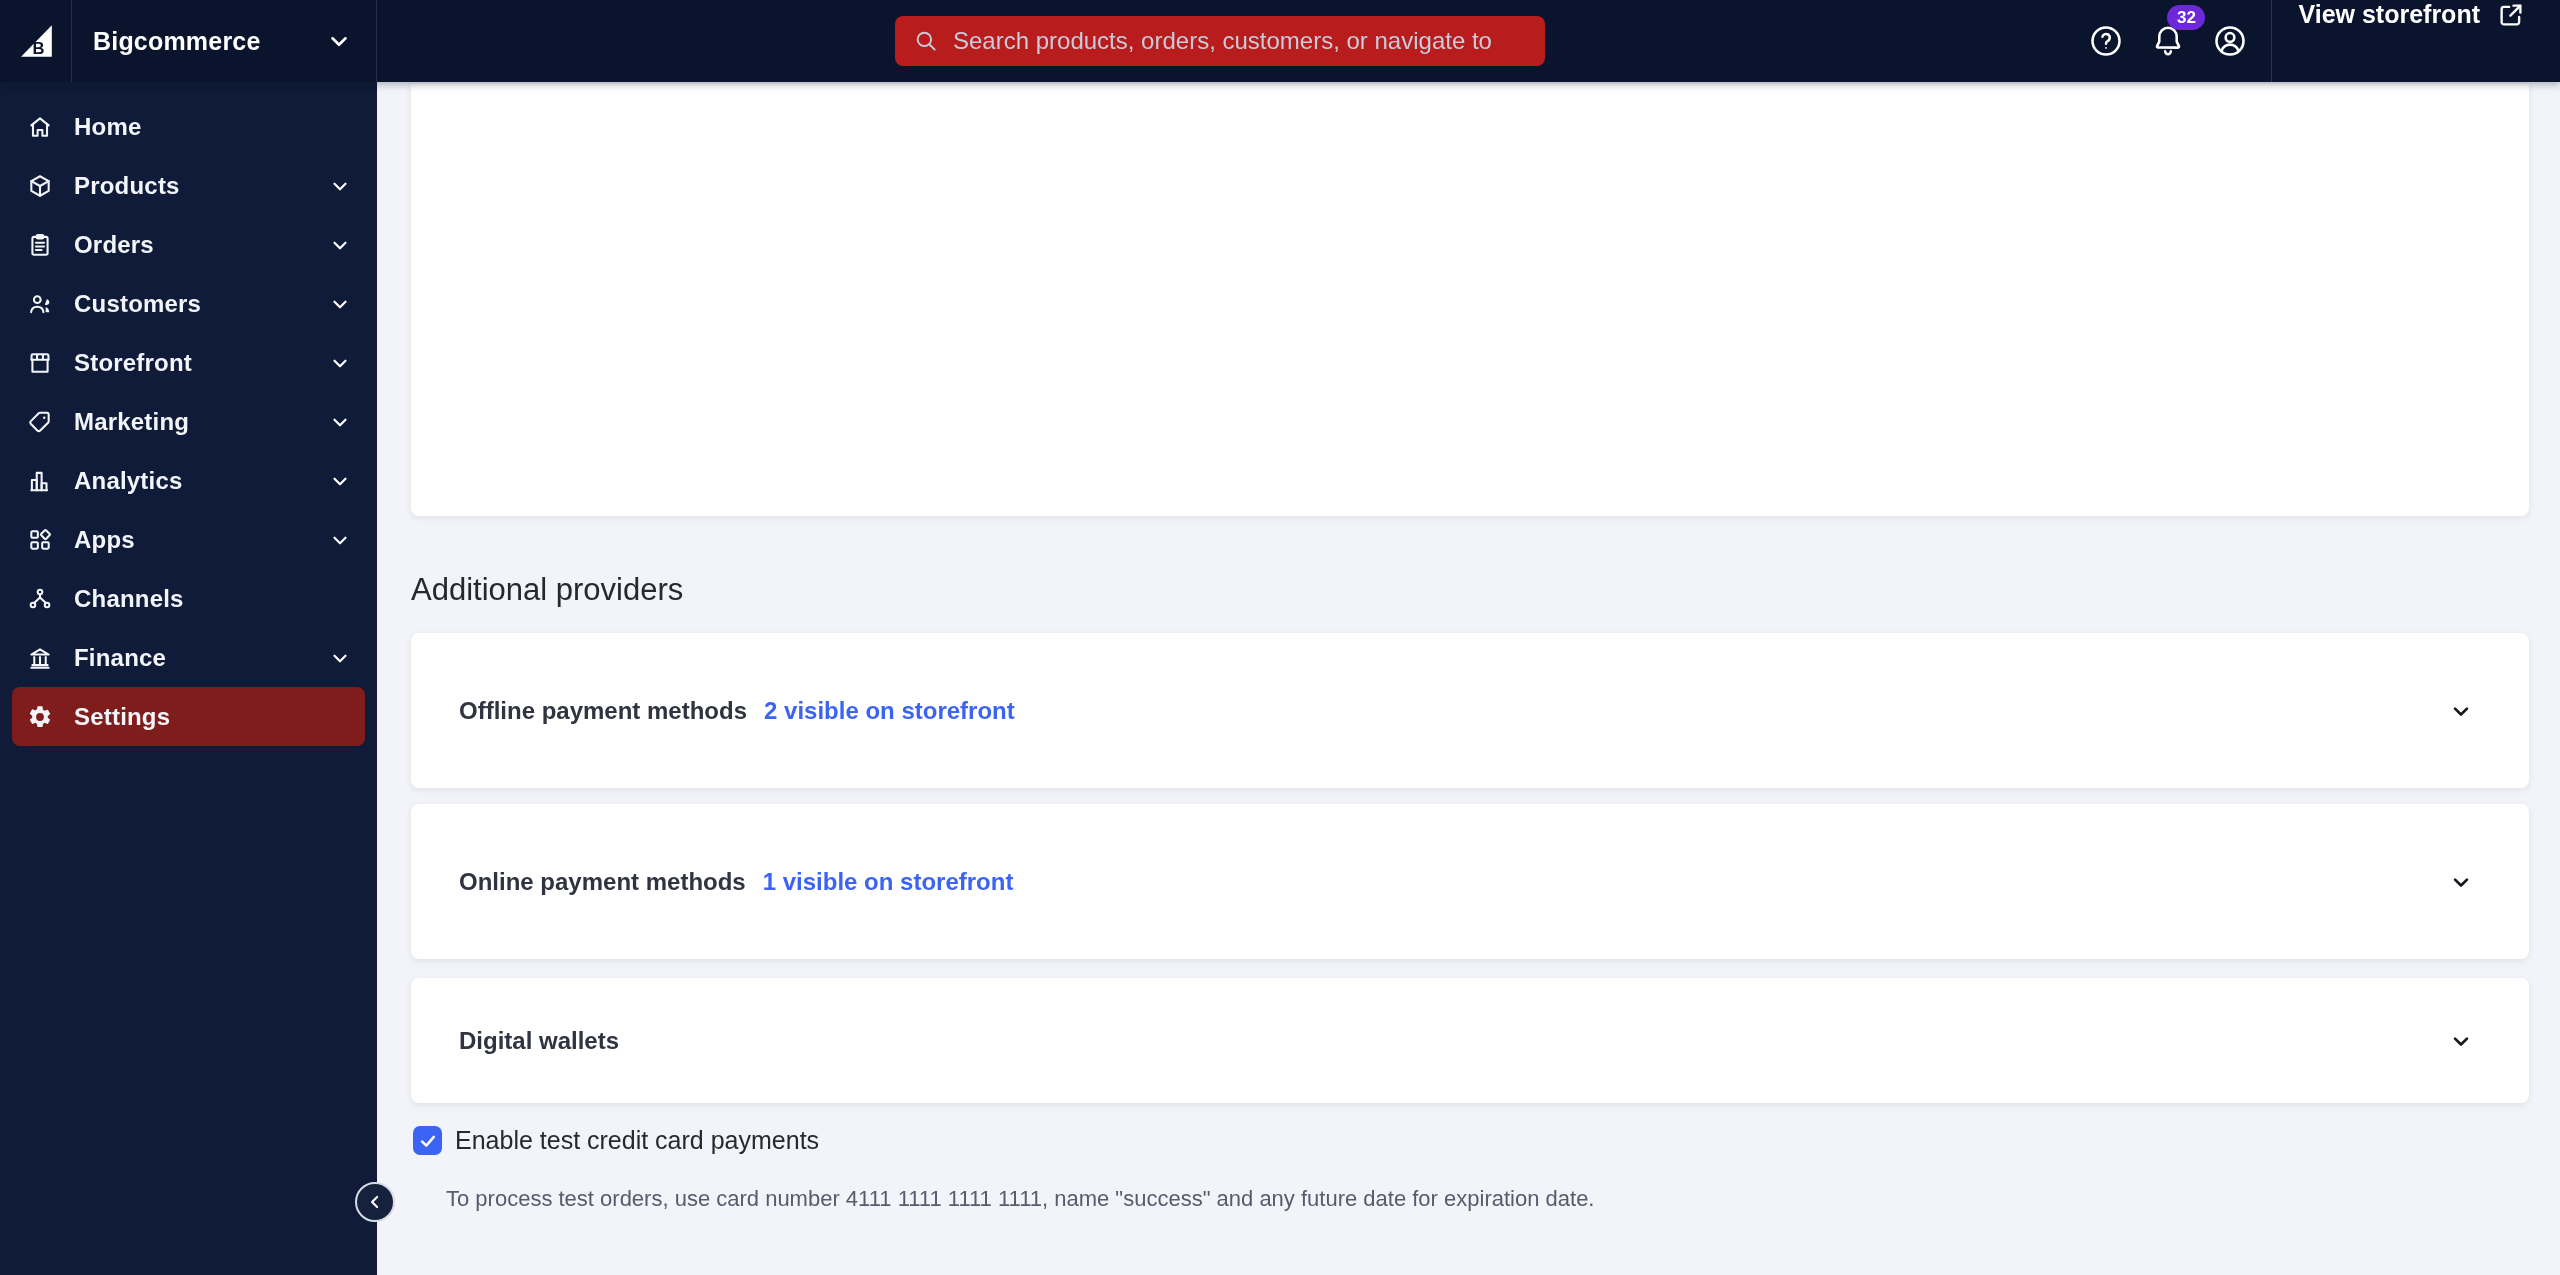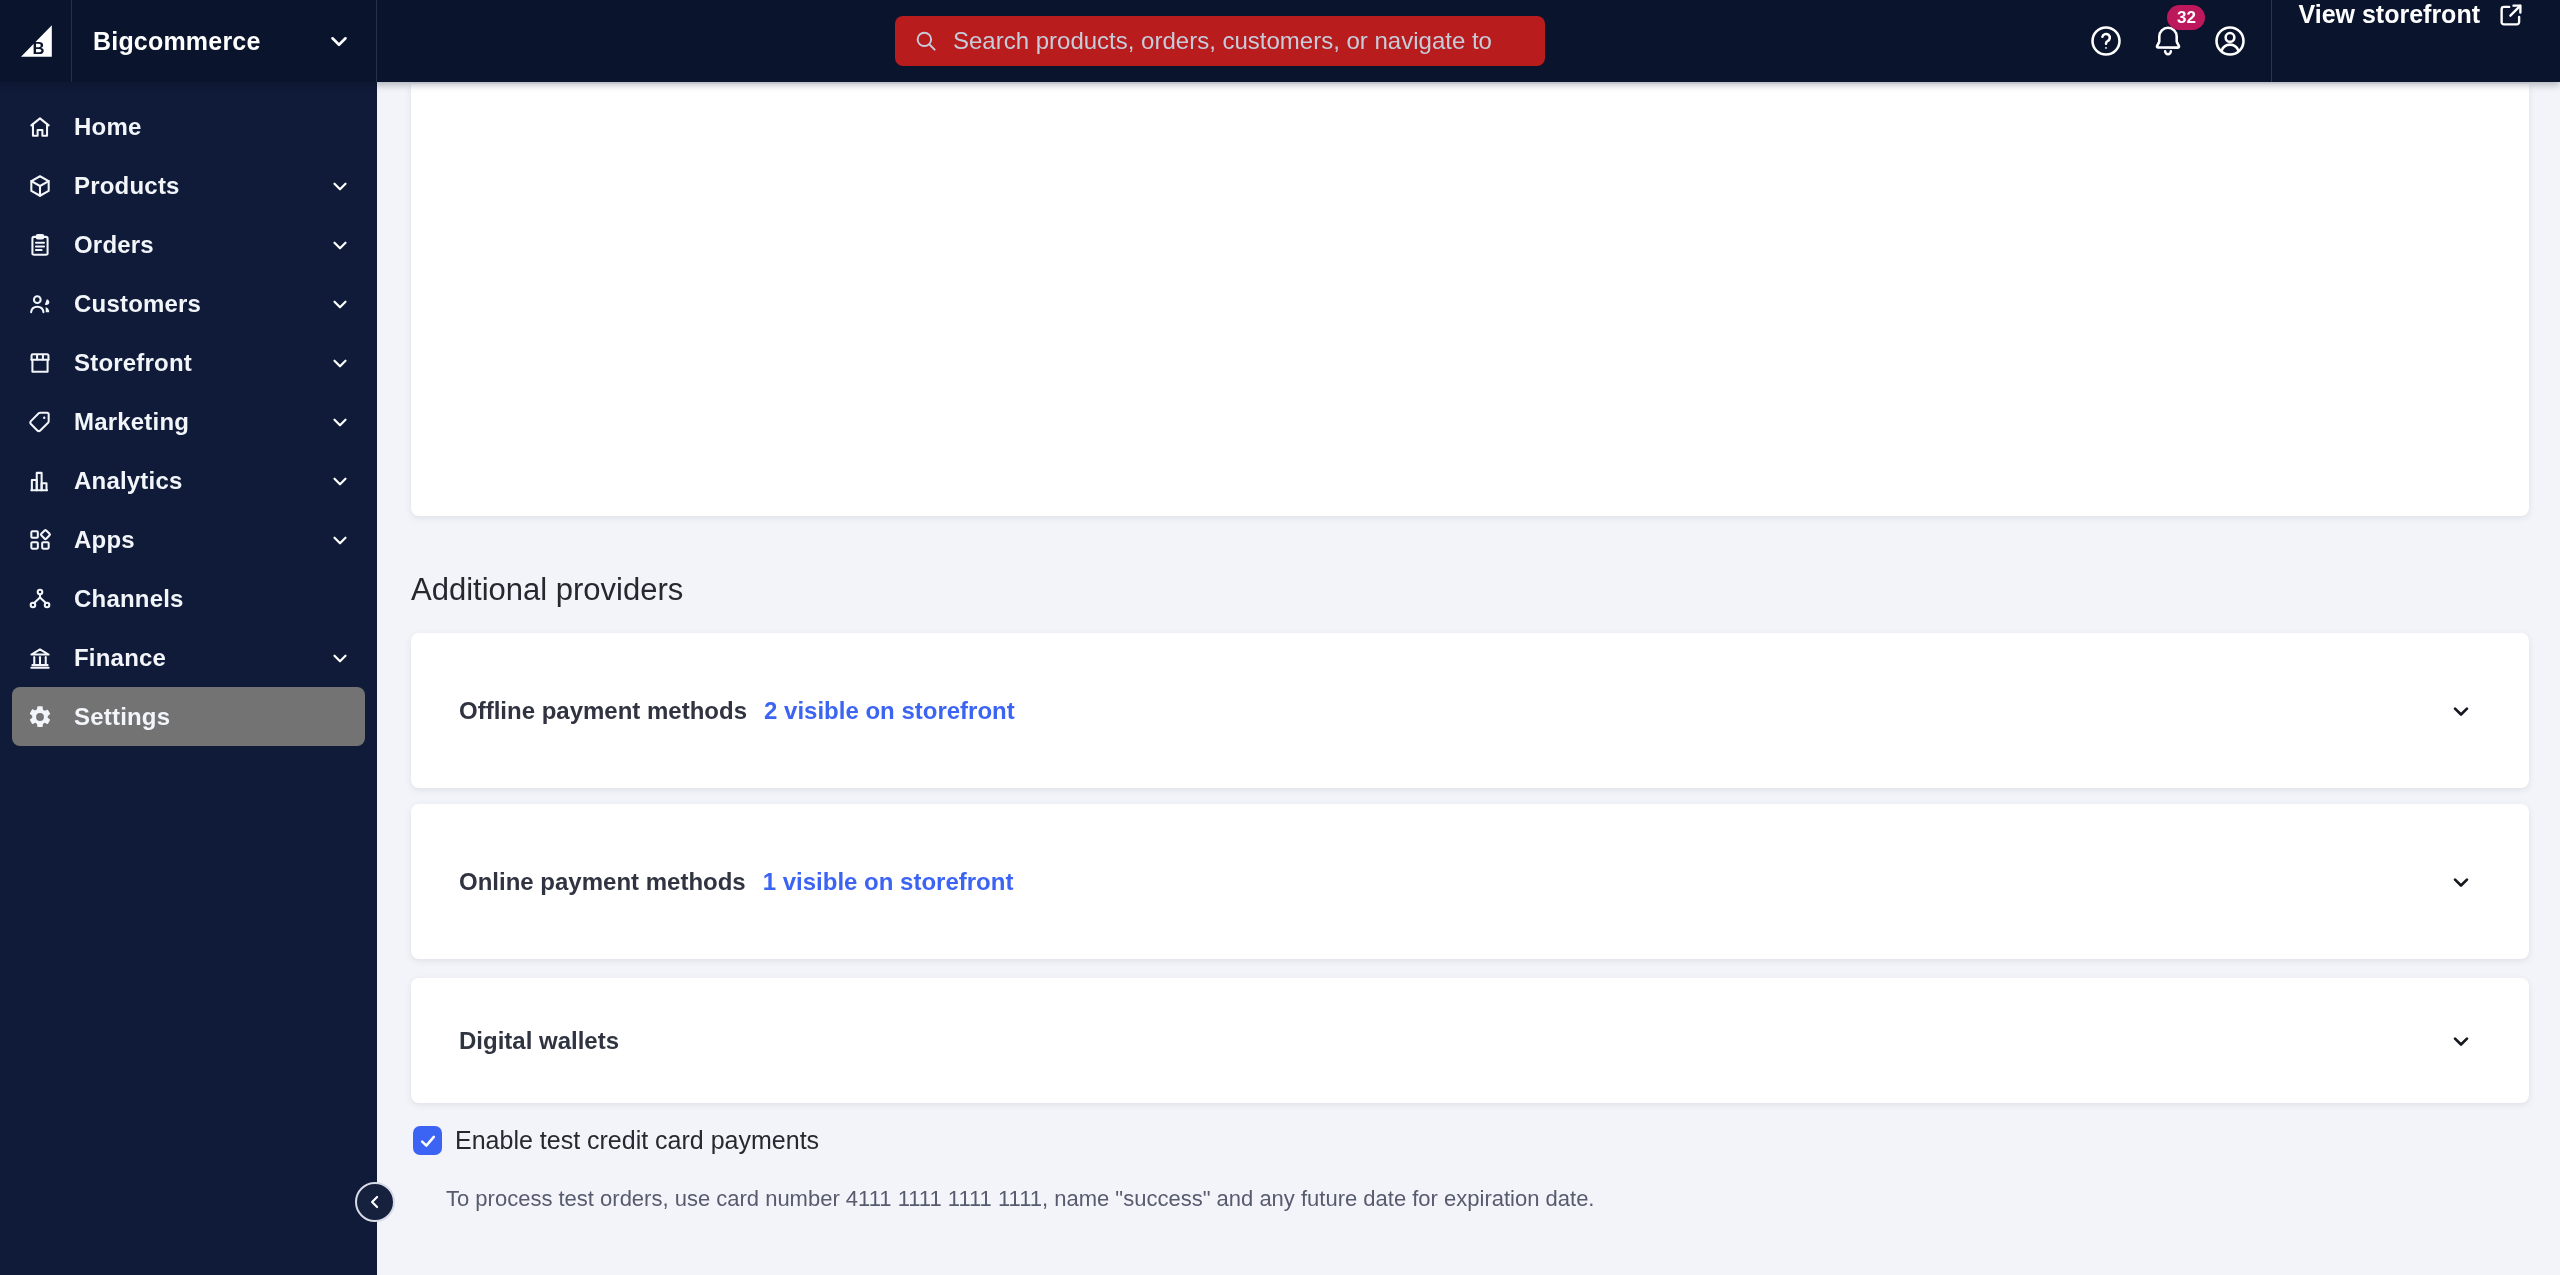--- a/index.html
+++ b/index.html
@@ -39,40 +39,40 @@
 
   .topbar-right {
     position:absolute; right:0; top:0; height:82px; display:flex; align-items:center;
   }
   .icon-btn {
     background:none; border:none; cursor:pointer; position:relative;
     width:62px; height:82px; display:flex; align-items:center; justify-content:center;
   }
   .badge {
     position:absolute; left:30px; top:5px; min-width:38px; height:25px; padding:0 9px;
-    background:#be185d; border-radius:13px; color:#fff; font-size:17px; font-weight:700;
+    background:#6d28d9; border-radius:13px; color:#fff; font-size:17px; font-weight:700;
     display:flex; align-items:center; justify-content:center;
   }
   .vdivider { width:1px; height:82px; background:rgba(255,255,255,.14); margin:0 0 0 10px; }
   .view-storefront {
     background:none; border:none; cursor:pointer; height:82px;
     display:flex; align-items:flex-start; gap:16px; padding:0 34px 0 26px;
     color:#ffffff; font-size:25px; font-weight:700; font-family:"Liberation Sans", sans-serif;
   }
 
   
   .sidebar {
     position:absolute; top:82px; left:0; width:377px; height:1193px;
     background:#0f1b38; padding:15px 12px 0 12px; z-index:10;
   }
   .nav-item {
     height:59px; display:flex; align-items:center; gap:21px;
     padding:0 14px 0 15px; border-radius:8px; cursor:pointer; color:#f2f5fa;
   }
-  .nav-item.active { background:#737373; }
+  .nav-item.active { background:#7f1d1d; }
   .nav-item .nicon { width:26px; height:26px; flex:0 0 auto; display:flex; }
   .nav-item .nlabel { font-size:24px; font-weight:700; letter-spacing:.2px; flex:1; }
   .nav-item .nchev { flex:0 0 auto; display:flex; }
   .nicon svg { stroke:#f2f5fa; fill:none; stroke-width:1.9; stroke-linecap:round; stroke-linejoin:round; }
   .nicon.fill svg { fill:#f2f5fa; stroke:none; }
 
   .collapse-btn {
     position:absolute; left:355px; top:1182px; width:40px; height:40px; border-radius:50%;
     background:#16223d; border:2px solid #d7dbe7; cursor:pointer; z-index:30;
     display:flex; align-items:center; justify-content:center;

